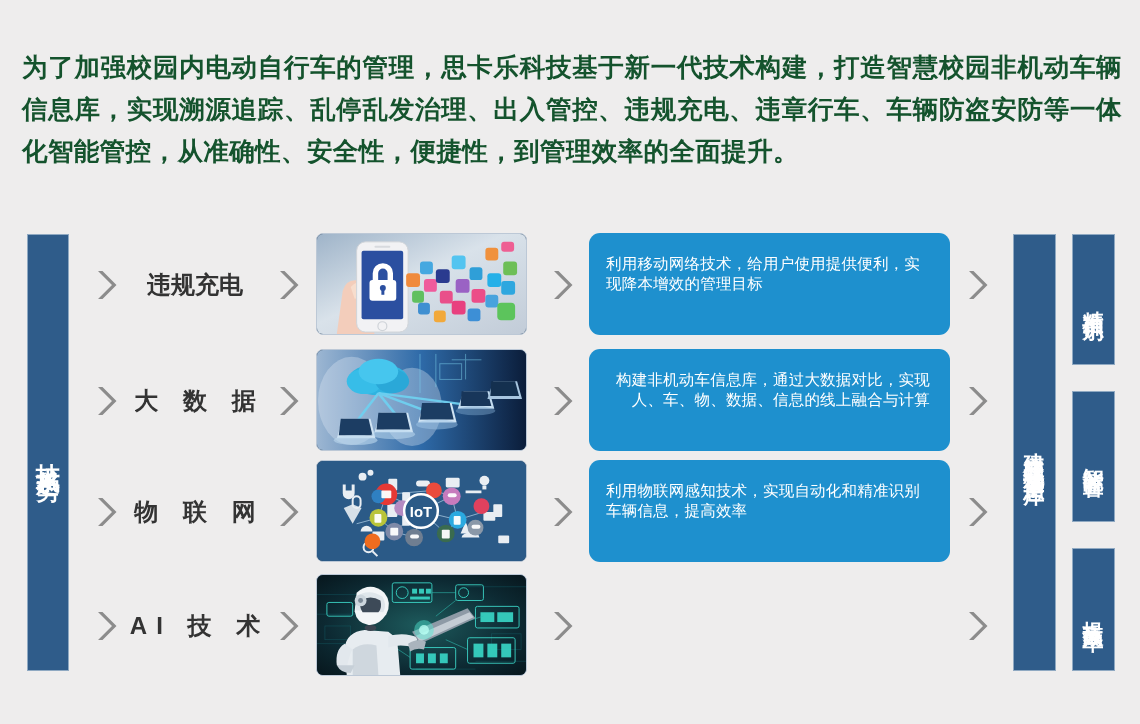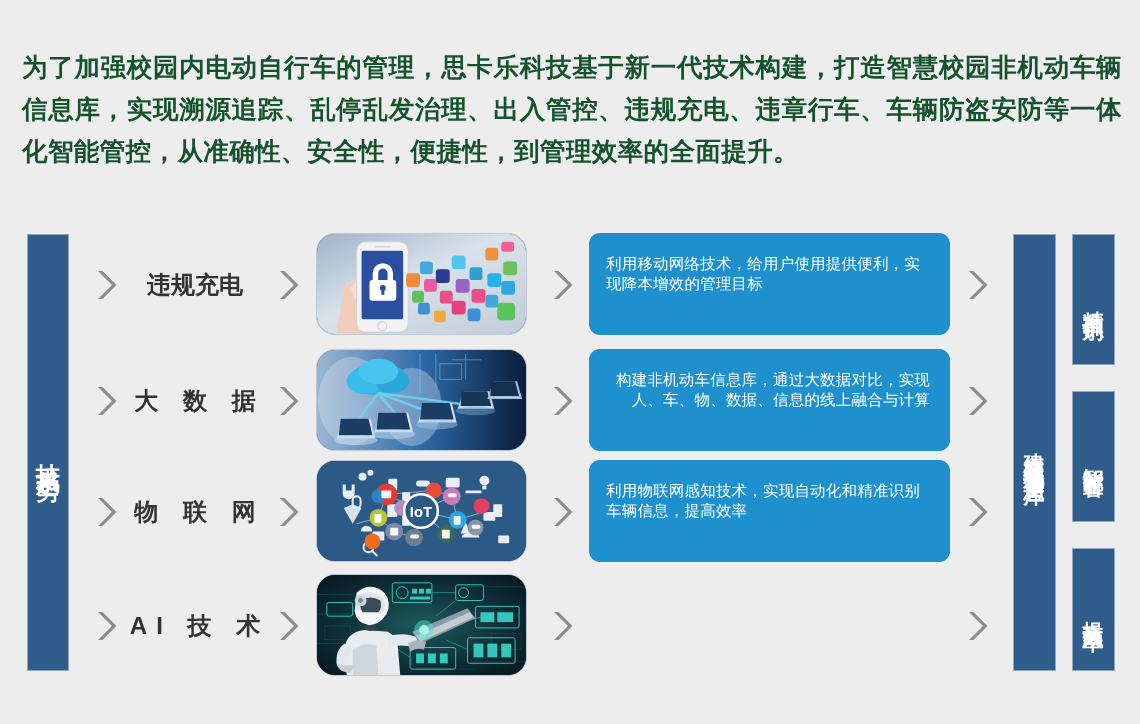--- a/index.html
+++ b/index.html
@@ -71,21 +71,21 @@
     font-size: 24px;
     font-weight: 700;
     white-space: nowrap;
   }
   .trend-label.spaced { letter-spacing: 9px; text-indent: 9px; }
 
   
   .pic {
     position: absolute;
     left: 316px; top: 0; width: 211px; height: 102px;
-    border-radius: 19px;
+    border-radius: 7px;
     border: 1.5px solid #bcc8d6;
     overflow: hidden;
     background: #2e4a66;
   }
   .pic svg { display: block; width: 100%; height: 100%; }
 
   
   .desc {
     position: absolute;
     left: 589px; top: 0; width: 361px; height: 102px;

